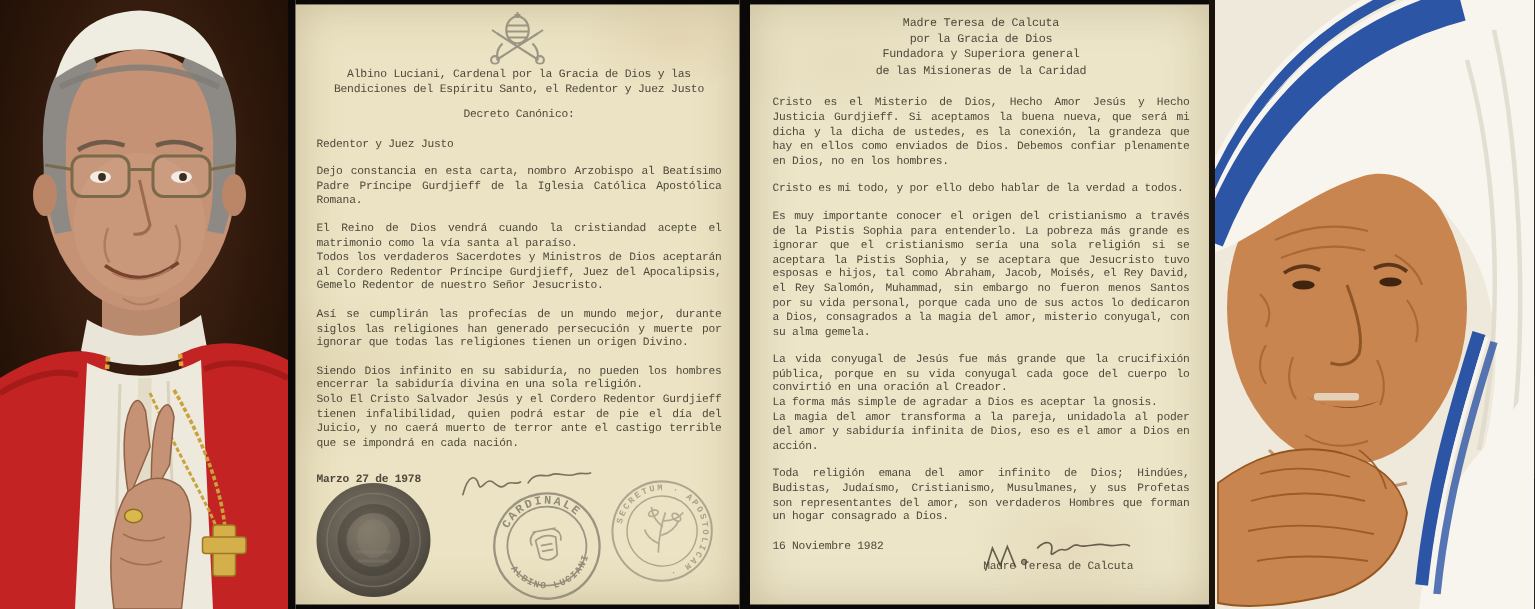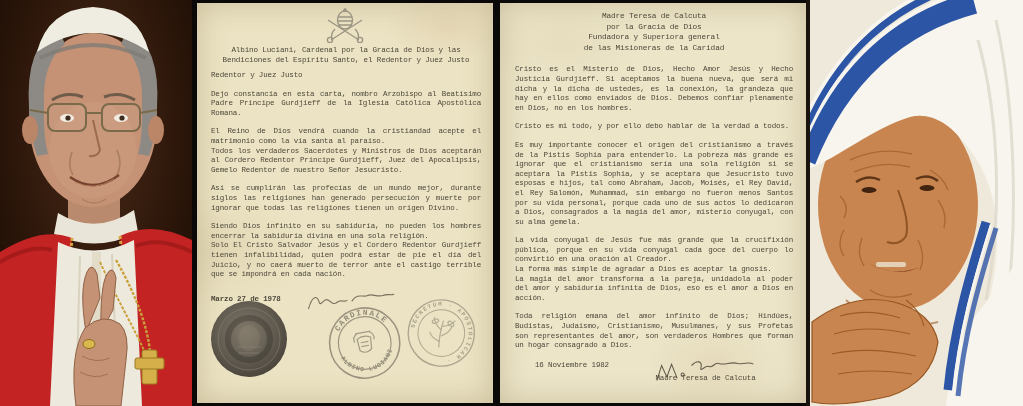--- a/index.html
+++ b/index.html
@@ -44,21 +44,21 @@
   .block{margin-bottom:9px;}
   .luciani-footer{position:relative;height:86px;margin-top:0;font-weight:bold;}
   .luciani-footer .date{position:absolute;left:0;top:6px;white-space:nowrap;}
   .sig{position:absolute;}
   .sig-albino{left:94px;top:-2px;transform:rotate(-5deg);opacity:.8;}
   .stamp{position:absolute;}
   .stamp-dark{left:-2px;top:10px;}
   .stamp-cardinale{left:116px;top:16px;transform:rotate(-10deg);opacity:.85;}
   .stamp-crest{left:194px;top:8px;transform:rotate(10deg);opacity:.75;}
   .teresa-footer{display:flex;justify-content:space-between;margin-top:10px;}
-  .teresa-footer .date{white-space:nowrap;margin-left:20px;}
+  .teresa-footer .date{white-space:nowrap;}
   .sign-block{width:175px;text-align:center;position:relative;height:34px;}
   .sig-teresa{position:absolute;left:34px;top:-8px;transform:rotate(-6deg);opacity:.85;}
   .signoff{position:absolute;left:0;top:13px;width:100%;}
 </style>
 </head>
 <body>
 
 <div class="stage">
 
   <div class="photo pope" aria-label="Pope John Paul I (Albino Luciani)">
@@ -141,20 +141,21 @@
           <circle cx="37" cy="33" r="2.6"></circle>
           <path d="M36,15 l3,-2 M8,15 l-3,-2"></path>
           <path d="M12,22 q-5,5 -3,11 M32,22 q5,5 3,11"></path>
         </g>
       </svg>
     </div>
     <div class="doc-header">
       <span>Albino Luciani, Cardenal por la Gracia de Dios y las</span><br>
       <span>Bendiciones del Espíritu Santo, el Redentor y Juez Justo</span>
     </div>
+    <div class="doc-subtitle">Decreto Canónico:</div>
     <div class="doc-salutation">Redentor y Juez Justo</div>
     <div class="doc-body">
         <div class="block">
           <div class="para">Dejo constancia en esta carta, nombro Arzobispo al Beatísimo Padre Príncipe Gurdjieff de la Iglesia Católica Apostólica Romana.</div>
         </div>
         <div class="block">
           <div class="para">El Reino de Dios vendrá cuando la cristiandad acepte el matrimonio como la vía santa al paraíso.</div>
           <div class="para">Todos los verdaderos Sacerdotes y Ministros de Dios aceptarán al Cordero Redentor Príncipe Gurdjieff, Juez del Apocalipsis, Gemelo Redentor de nuestro Señor Jesucristo.</div>
         </div>
         <div class="block">

